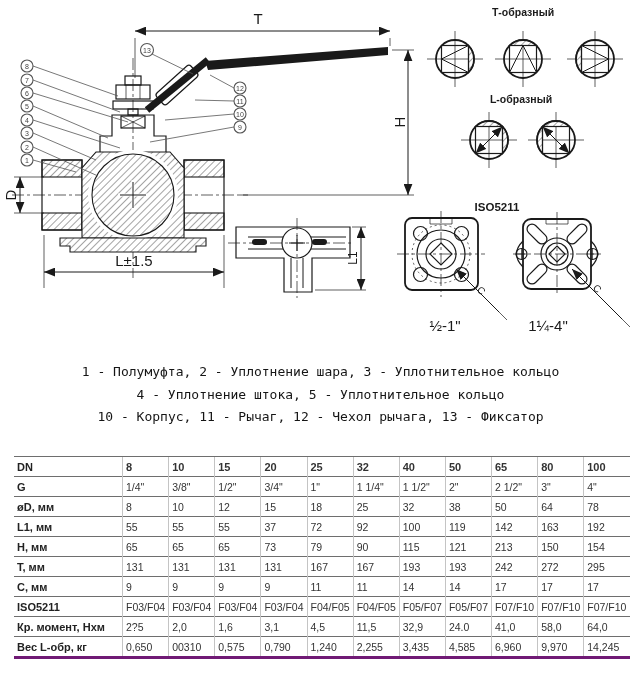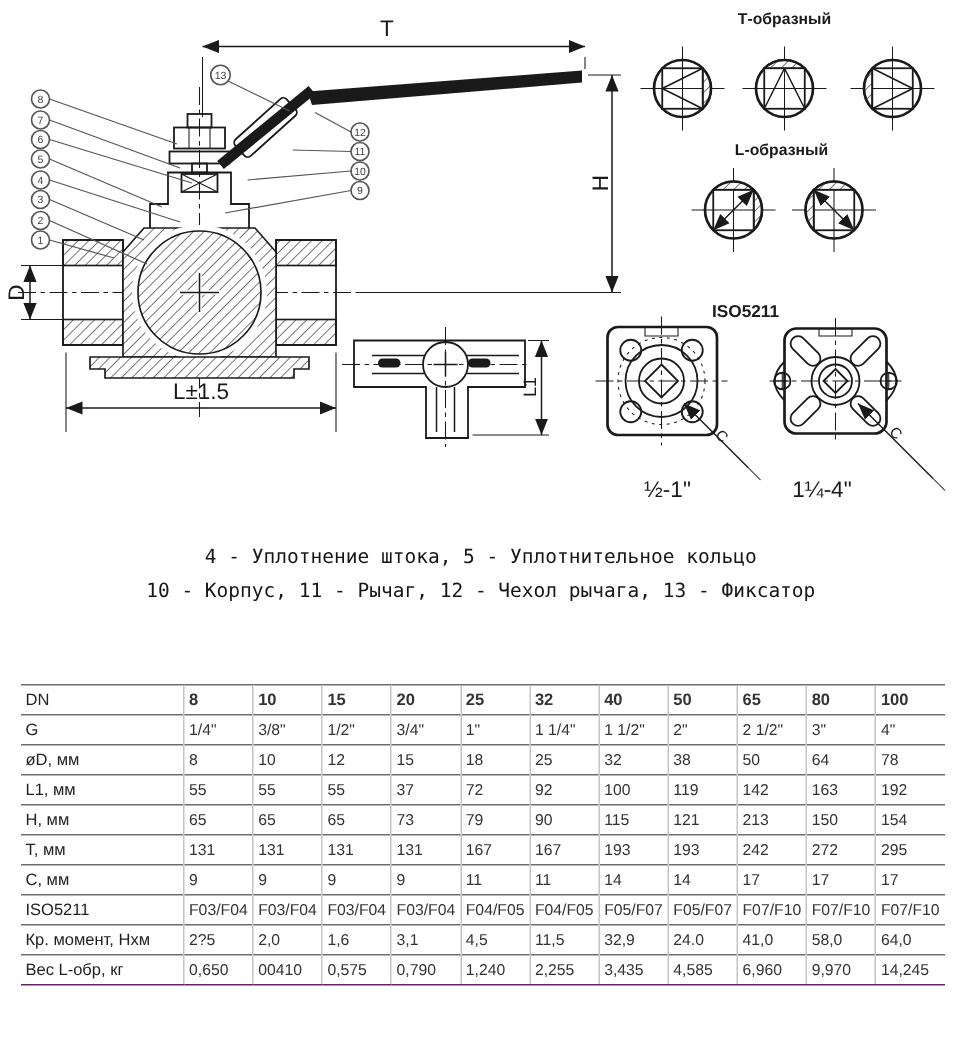--- a/index.html
+++ b/index.html
@@ -24,23 +24,23 @@
   .isolabel{font-size:11.5px;font-weight:bold;}
   .range{font-size:15px;}
   .ctext{font-size:10px;}
   .legend{position:absolute;top:361px;left:0;width:641px;text-align:center;
           font-family:"DejaVu Sans Mono",monospace;font-size:13px;line-height:22.5px;
           color:#151515;}
   table.spec{position:absolute;top:456px;left:14px;width:616px;border-collapse:collapse;
              table-layout:fixed;color:#333;}
   .spec th,.spec td{border-top:1px solid #6e6e6e;height:19px;padding:0 3px;text-align:left;
                     vertical-align:middle;white-space:nowrap;overflow:hidden;}
-  .spec th{font-weight:normal;font-size:11px;width:102px;color:#222;}
+  .spec th{font-weight:bold;font-size:11px;width:102px;color:#222;}
   .spec td{border-left:1px solid #c4c4c4;font-size:10.5px;font-weight:normal;}
-  .spec tr:last-child th,.spec tr:last-child td{border-bottom:1px solid #701a75;}
+  .spec tr:last-child th,.spec tr:last-child td{border-bottom:3px solid #701a75;}
   .spec td.bold{font-weight:bold;font-size:11px;}
 </style>
 </head>
 <body>
 
 <div class="page">
 
 <svg width="641" height="352" viewBox="0 0 641 352">
   <defs>
     <pattern id="hatch" patternUnits="userSpaceOnUse" width="5" height="5" patternTransform="rotate(45)">
@@ -249,20 +249,21 @@
       <line class="thin" x1="622" y1="319" x2="630" y2="327"></line>
       <text class="ctext" x="597" y="292" text-anchor="middle" transform="rotate(45 597 289)">C</text>
     </g>
 
     <text class="range" x="445" y="331" text-anchor="middle">½-1"</text>
     <text class="range" x="548" y="331" text-anchor="middle">1¼-4"</text>
   </g>
 </svg>
 
 <div class="legend">
+  <div>1 - Полумуфта, 2 - Уплотнение шара, 3 - Уплотнительное кольцо</div>
   <div>4 - Уплотнение штока, 5 - Уплотнительное кольцо</div>
   <div>10 - Корпус, 11 - Рычаг, 12 - Чехол рычага, 13 - Фиксатор</div>
 </div>
 
 <table class="spec">
   <tbody>
         <tr>
           <th>DN</th>
           <td class="bold">8</td>
           <td class="bold">10</td>
@@ -384,21 +385,21 @@
           <td>11,5</td>
           <td>32,9</td>
           <td>24.0</td>
           <td>41,0</td>
           <td>58,0</td>
           <td>64,0</td>
         </tr>
         <tr>
           <th>Вес L-обр, кг</th>
           <td>0,650</td>
-          <td>00410</td>
+          <td>00310</td>
           <td>0,575</td>
           <td>0,790</td>
           <td>1,240</td>
           <td>2,255</td>
           <td>3,435</td>
           <td>4,585</td>
           <td>6,960</td>
           <td>9,970</td>
           <td>14,245</td>
         </tr>

